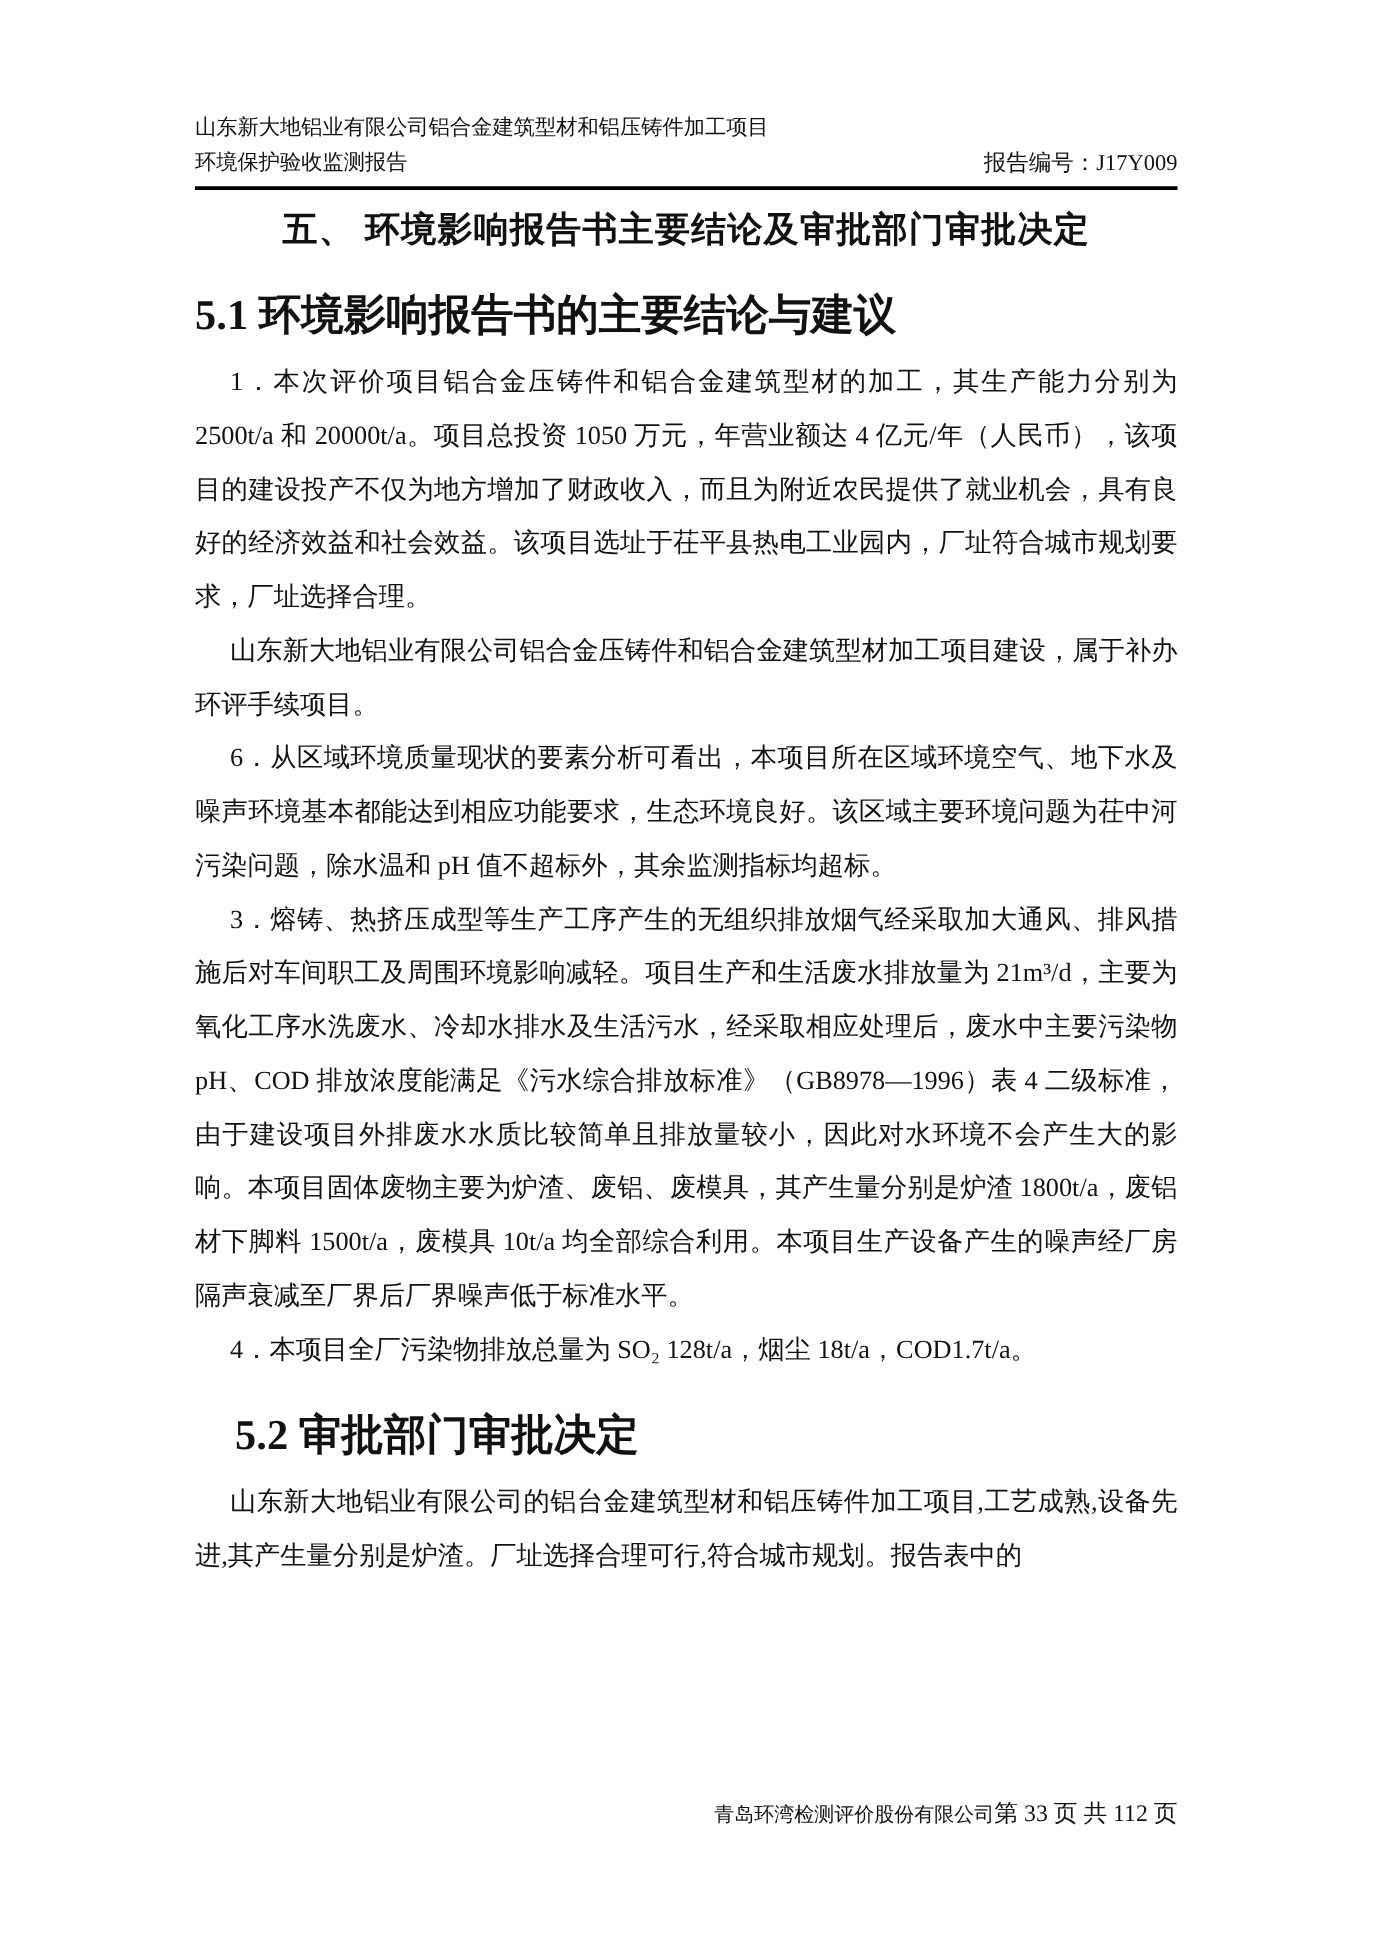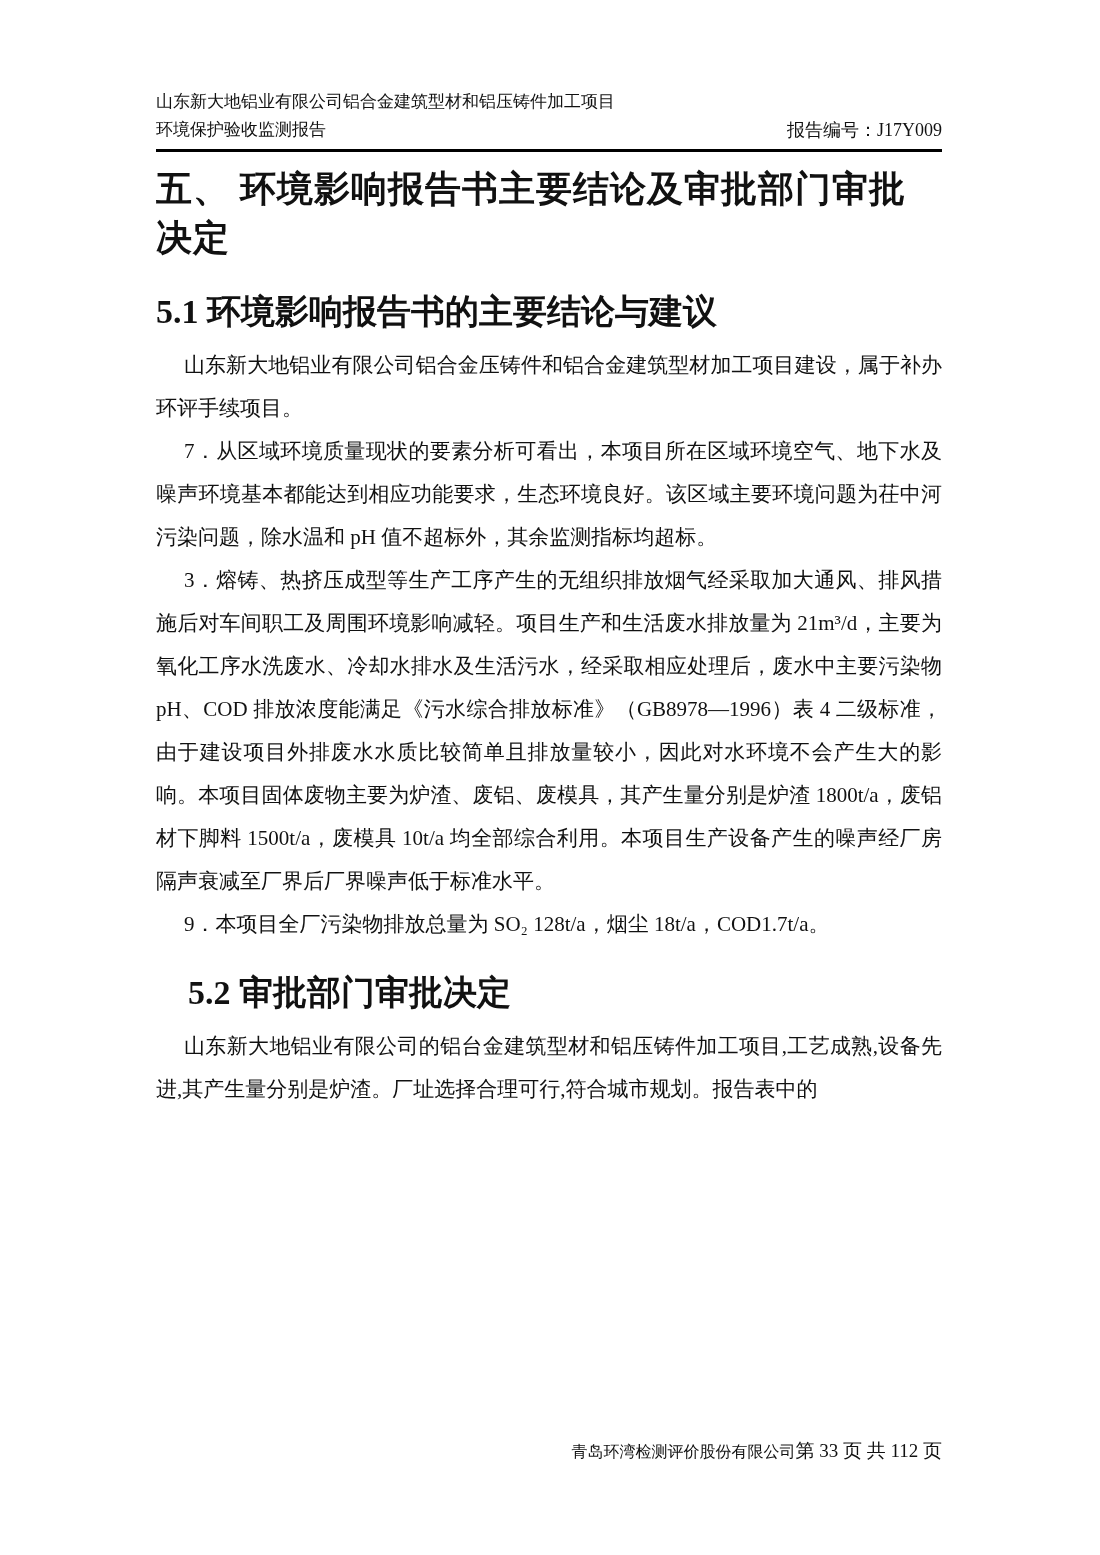--- a/index.html
+++ b/index.html
@@ -39,22 +39,23 @@
   .doc-header .line2 {
     font-size: 17px;
     line-height: 1.65;
   }
   .doc-header .report-no {
     font-size: 18px;
     line-height: 1.5;
   }
   
   h1.doc-title {
-    font-size: 36px;
+    font-size: 28px;
     font-weight: bold;
+    text-align: center;
     margin: 13px 0 0 0;
     letter-spacing: 1px;
     font-family: "Liberation Serif", "DejaVu Serif", serif;
   }
   h2.sec-heading {
     font-size: 34px;
     font-weight: bold;
     margin: 26px 0 9px 0;
     font-family: "Liberation Serif", "DejaVu Serif", serif;
   }
@@ -98,24 +99,25 @@
       <div class="header-row">
         <div class="line2">环境保护验收监测报告</div>
         <div class="report-no">报告编号：J17Y009</div>
       </div>
     </div>
 
     <h1 class="doc-title">五、 环境影响报告书主要结论及审批部门审批决定</h1>
 
     <h2 class="sec-heading">5.1 环境影响报告书的主要结论与建议</h2>
 
+    <p class="body-para">1．本次评价项目铝合金压铸件和铝合金建筑型材的加工，其生产能力分别为 2500t/a 和 20000t/a。项目总投资 1050 万元，年营业额达 4 亿元/年（人民币），该项目的建设投产不仅为地方增加了财政收入，而且为附近农民提供了就业机会，具有良好的经济效益和社会效益。该项目选址于茌平县热电工业园内，厂址符合城市规划要求，厂址选择合理。</p>
     <p class="body-para">山东新大地铝业有限公司铝合金压铸件和铝合金建筑型材加工项目建设，属于补办环评手续项目。</p>
-    <p class="body-para">7．从区域环境质量现状的要素分析可看出，本项目所在区域环境空气、地下水及噪声环境基本都能达到相应功能要求，生态环境良好。该区域主要环境问题为茌中河污染问题，除水温和 pH 值不超标外，其余监测指标均超标。</p>
+    <p class="body-para">6．从区域环境质量现状的要素分析可看出，本项目所在区域环境空气、地下水及噪声环境基本都能达到相应功能要求，生态环境良好。该区域主要环境问题为茌中河污染问题，除水温和 pH 值不超标外，其余监测指标均超标。</p>
     <p class="body-para">3．熔铸、热挤压成型等生产工序产生的无组织排放烟气经采取加大通风、排风措施后对车间职工及周围环境影响减轻。项目生产和生活废水排放量为 21m³/d，主要为氧化工序水洗废水、冷却水排水及生活污水，经采取相应处理后，废水中主要污染物 pH、COD 排放浓度能满足《污水综合排放标准》（GB8978—1996）表 4 二级标准，由于建设项目外排废水水质比较简单且排放量较小，因此对水环境不会产生大的影响。本项目固体废物主要为炉渣、废铝、废模具，其产生量分别是炉渣 1800t/a，废铝材下脚料 1500t/a，废模具 10t/a 均全部综合利用。本项目生产设备产生的噪声经厂房隔声衰减至厂界后厂界噪声低于标准水平。</p>
-    <p class="body-para">9．本项目全厂污染物排放总量为 SO₂ 128t/a，烟尘 18t/a，COD1.7t/a。</p>
+    <p class="body-para">4．本项目全厂污染物排放总量为 SO₂ 128t/a，烟尘 18t/a，COD1.7t/a。</p>
 
     <h2 class="sec-heading second">5.2 审批部门审批决定</h2>
 
     <p class="body-para">山东新大地铝业有限公司的铝台金建筑型材和铝压铸件加工项目,工艺成熟,设备先进,其产生量分别是炉渣。厂址选择合理可行,符合城市规划。报告表中的</p>
 
   </div>
 
   <div class="doc-footer">
     <div class="company">青岛环湾检测评价股份有限公司</div>
     <div class="page-info">第 33 页 共 112 页</div>

